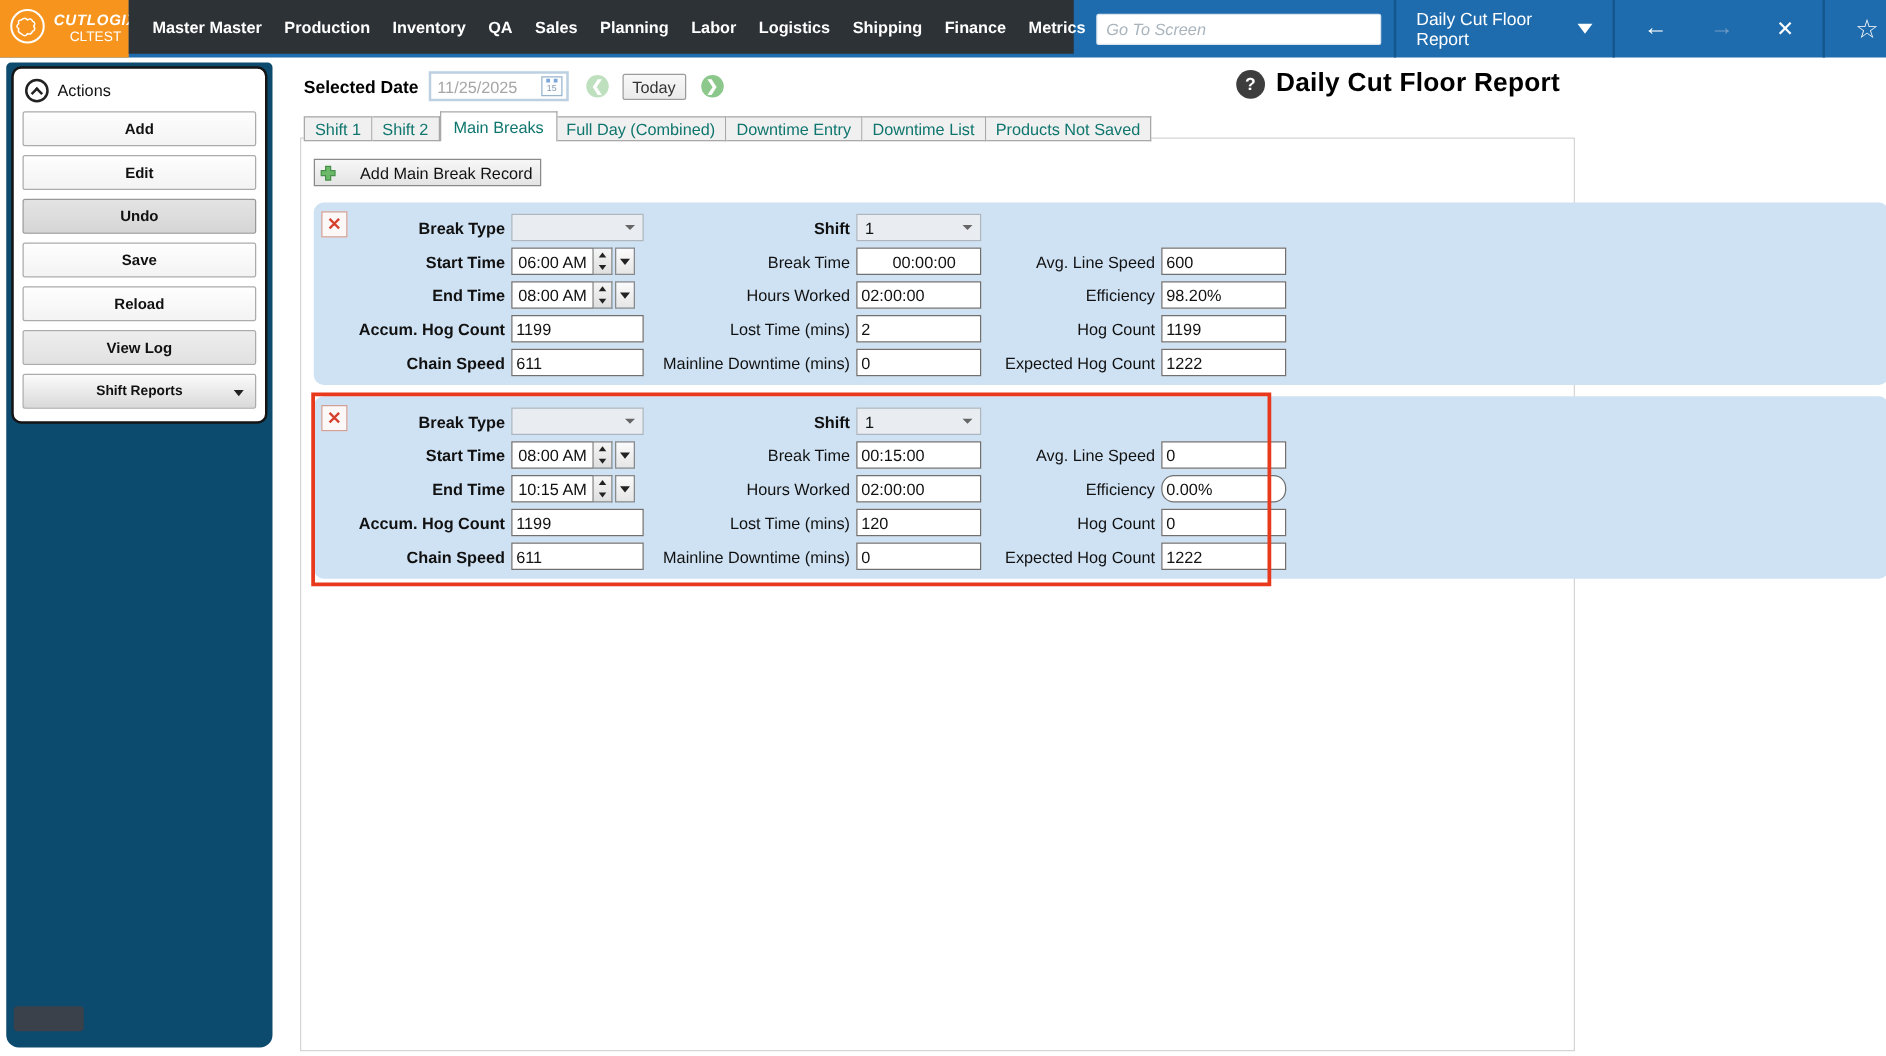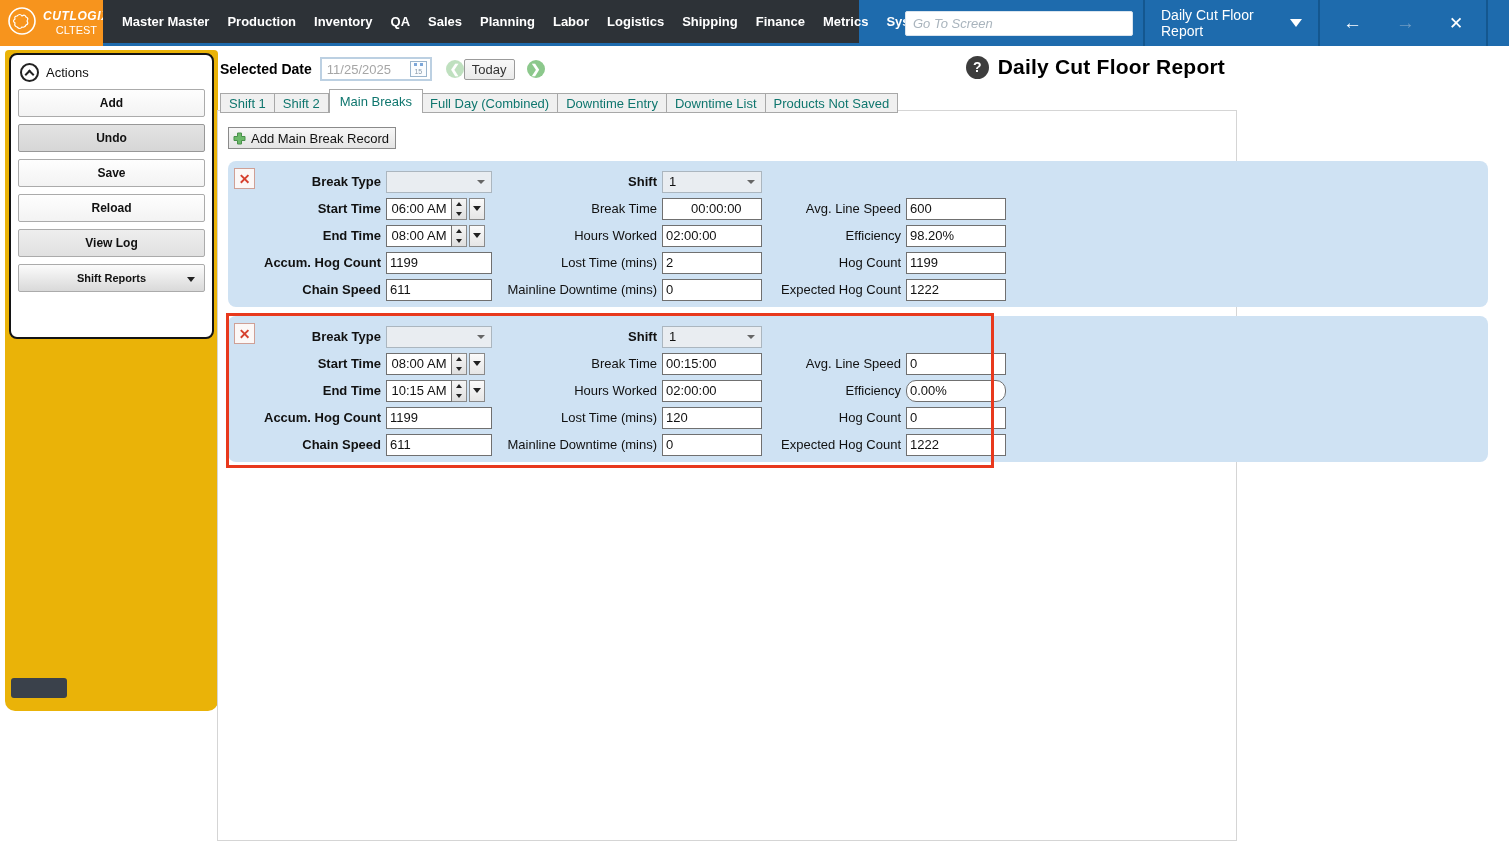--- a/index.html
+++ b/index.html
@@ -12,72 +12,72 @@
   
   .navbar { position:absolute; top:0; left:0; width:1509px; height:46px; background:#1e6bad; display:flex; }
   .logo { width:103px; height:46px; background:#f7941d; display:flex; align-items:center; padding-left:7px; gap:6px; flex:none; }
   .logo-mark { flex:none; }
   .logo-text { color:#fff; display:flex; flex-direction:column; align-items:center; line-height:1.15; }
   .brand { font-weight:bold; font-style:italic; font-size:12px; letter-spacing:.6px; }
   .env { font-size:11px; }
   .menu { width:756px; height:43px; background:#2d3237; display:flex; align-items:center; padding-left:10px; flex:none; }
   .menu-item { color:#fff; font-weight:bold; font-size:13px; padding:0 9px; white-space:nowrap; cursor:pointer; }
   .nav-right { flex:1; display:flex; align-items:stretch; }
-  .goto-wrap { display:flex; align-items:center; padding:0 10px 0 18px;margin-left:28px; }
+  .goto-wrap { display:flex; align-items:center; padding:0 10px 0 18px; }
   .goto { width:228px; height:25px; border:1px solid #d9e4ee; border-radius:2px; padding:0 7px; font-size:13px; font-style:italic; color:#444; font-family:inherit; }
   .goto::placeholder { color:#a9b4bd; font-style:italic; }
   .nav-sec { display:flex; align-items:center; border-left:2px solid #135documents0; }
   .nav-sec { border-left:2px solid #14578f; }
   .screen-selector { gap:12px; padding:0 16px; color:#fff; font-size:14px; cursor:pointer; min-width:175px; }
   .caret-down-w { width:0; height:0; border-left:6px solid transparent; border-right:6px solid transparent; border-top:8px solid #fff; }
   .nav-icons { gap:0; padding:0 6px; }
   .nav-icon { color:#fff; font-size:19px; padding:0 17px; cursor:pointer; }
   .nav-icon.fwd { color:#6f9cc4; }
   .nav-icon.close { font-size:17px; }
   .star-sec { padding:0 24px; }
   .star-icon { color:#fff; font-size:21px; cursor:pointer; }
 
   
-  .sidebar { position:absolute; left:5px; top:50px; width:213px; height:661px; background:#eab308; border-radius:4px 4px 10px 10px; }
+  .sidebar { position:absolute; left:5px; top:50px; width:213px; height:788px; background:#0c4a6e; border-radius:4px 4px 10px 10px; }
   .actions-panel { position:absolute; left:4px; top:3px; width:205px; height:286px; background:#fff; border:2px solid #141414; border-radius:8px; padding:5px 7px; }
   .actions-header { display:flex; align-items:center; gap:7px; padding:3px 0 7px 2px; }
   .chev-circle { width:19px; height:19px; border:2px solid #222; border-radius:50%; position:relative; cursor:pointer; flex:none; }
   .chev-circle::after { content:""; position:absolute; left:4px; top:6px; width:5px; height:5px; border-left:2px solid #222; border-top:2px solid #222; transform:rotate(45deg); }
   .actions-title { font-size:13px; color:#111; }
   .act-btn { display:flex; align-items:center; justify-content:center; width:100%; height:28px; margin-bottom:7px; border:1px solid #ababab; border-radius:2px; background:linear-gradient(#fefefe,#f3f3f3); font-weight:bold; font-size:12px; font-family:inherit; color:#111; position:relative; cursor:pointer; }
   .act-btn.pressed { background:linear-gradient(#e3e3e3,#d6d6d6); border-color:#989898; }
   .act-btn.gray { background:linear-gradient(#eeeeee,#e1e1e1); }
   .act-btn.dropdown { background:linear-gradient(#fbfbfb,#d9d9d9); font-size:11px; }
   .act-btn .caret-down-b { position:absolute; right:9px; top:12px; width:0; height:0; border-left:4px solid transparent; border-right:4px solid transparent; border-top:5px solid #222; }
   .sidebar-foot { position:absolute; left:6px; bottom:13px; width:56px; height:20px; background:#3a414b; border-radius:3px; }
 
   
-  .content { position:absolute; left:217px; top:48px; width:1020px; height:793px; }
+  .content { position:absolute; left:240px; top:48px; width:1020px; height:793px; }
   .toolbar { position:absolute; top:9px; left:3px; display:flex; align-items:center; }
   .sel-date-label { font-size:14px; font-weight:bold; color:#000; }
   .date-box { display:flex; align-items:center; justify-content:space-between; width:112px; height:24px; border:2px solid #bcd0e2; background:#fff; margin-left:8px; padding:0 3px 0 5px; cursor:default; }
   .date-text { color:#a6a6a6; font-size:13px; }
   .cal-icon { width:17px; height:16px; border:1px solid #9ab4cc; background:#fbfdff; position:relative; display:flex; align-items:flex-end; justify-content:center; font-size:7px; color:#8899aa; cursor:pointer; padding-bottom:1px; }
   .cal-icon::before { content:""; position:absolute; top:1px; left:3px; width:3px; height:3px; background:#7da7d9; box-shadow:6px 0 0 #7da7d9; }
   .nav-arrow { width:18px; height:18px; border-radius:50%; background:#8cc88c; color:#fff; display:flex; align-items:center; justify-content:center; font-size:12px; font-weight:bold; margin-left:14px; cursor:pointer; line-height:1; }
   .nav-arrow.prev { opacity:.55; }
   .nav-arrow.next { margin-left:12px; }
-  .today-btn { height:21px; padding:0 7px; border:1px solid #9b9b9b; background:linear-gradient(#f8f8f8,#eaeaea); font-size:13px; font-family:inherit; border-radius:2px; color:#333; cursor:pointer; }
+  .today-btn { height:21px; margin-left:11px; padding:0 7px; border:1px solid #9b9b9b; background:linear-gradient(#f8f8f8,#eaeaea); font-size:13px; font-family:inherit; border-radius:2px; color:#333; cursor:pointer; }
 
   .page-title { position:absolute; top:7px; right:12px; display:flex; align-items:center; gap:9px; }
   .q-icon { width:23px; height:23px; border-radius:50%; background:#3d3d3d; color:#fff; font-weight:bold; font-size:14px; display:flex; align-items:center; justify-content:center; cursor:pointer; }
   .title-text { font-size:21px; font-weight:bold; color:#000; letter-spacing:.2px; }
 
   .tabstrip { position:absolute; top:41px; left:3px; display:flex; align-items:flex-end; z-index:2; }
   .tab { height:20px; padding:0 8px; display:flex; align-items:center; background:#f0f0f0; border:1px solid #a8a8a8; border-left:none; font-size:13px; color:#0f766e; cursor:pointer; white-space:nowrap; }
   .tab:first-child { border-left:1px solid #a8a8a8; }
   .tab.active { background:#fff; height:24px; border-bottom:none; padding:0 10px; margin-right:-1px; border-left:1px solid #a8a8a8; position:relative; z-index:3; }
 
   .pane { position:absolute; top:62px; left:0; right:0; bottom:0; border:1px solid #d5d5d5; background:#fff; }
-  .add-btn { margin:16px 0 0 10px; height:22px; display:inline-flex; align-items:center; gap:5px; padding:0 6px 0 4px; border:1px solid #8a8a8a; background:linear-gradient(#f7f7f7,#e4e4e4); font-size:13px; font-family:inherit; color:#111; cursor:pointer; }
+  .add-btn { margin:16px 0 0 10px; height:22px; display:inline-flex; align-items:center; gap:19px; padding:0 6px 0 4px; border:1px solid #8a8a8a; background:linear-gradient(#f7f7f7,#e4e4e4); font-size:13px; font-family:inherit; color:#111; cursor:pointer; }
 
   .records { margin:12px 0 0 10px; position:relative; }
   .record { width:1260px; height:146px; background:#cfe2f3; border-radius:8px; margin-bottom:9px; display:grid;
     grid-template-columns:30px 112px 106px 160px 100px 134px 100px; column-gap:5px; grid-auto-rows:27px;
     padding:7px 0 0 6px; position:relative; }
   .del-btn { width:21px; height:21px; border:1px solid #cfa096; background:#fcf8f7; color:#d6402e; font-weight:bold; font-size:14px; display:flex; align-items:center; justify-content:center; cursor:pointer; grid-column:1; grid-row:1; line-height:1; }
   .flabel { display:flex; align-items:center; justify-content:flex-end; font-size:13px; color:#111; white-space:nowrap; }
   .flabel.bold { font-weight:bold; }
   .field { height:22px; width:100%; border:1px solid #707070; font-size:13px; padding:0 3px; align-self:center; font-family:inherit; color:#111; background:#fff; }
   .combo { height:22px; width:100%; border:1px solid #abb6bf; background:#e9edf1; display:flex; align-items:center; justify-content:space-between; padding:0 6px; font-size:13px; color:#111; align-self:center; cursor:pointer; }
@@ -143,20 +143,21 @@
 </div>
 
 <div class="sidebar">
   <div class="actions-panel">
     <div class="actions-header">
       <span class="chev-circle"></span>
       <span class="actions-title">Actions</span>
     </div>
     <div id="action-buttons">
         <button class="act-btn ">Add</button>
+        <button class="act-btn ">Edit</button>
         <button class="act-btn pressed">Undo</button>
         <button class="act-btn ">Save</button>
         <button class="act-btn ">Reload</button>
         <button class="act-btn gray">View Log</button>
         <button class="act-btn dropdown">Shift Reports<span class="caret-down-b"></span></button>
       </div>
   </div>
   <div class="sidebar-foot"></div>
 </div>
 

